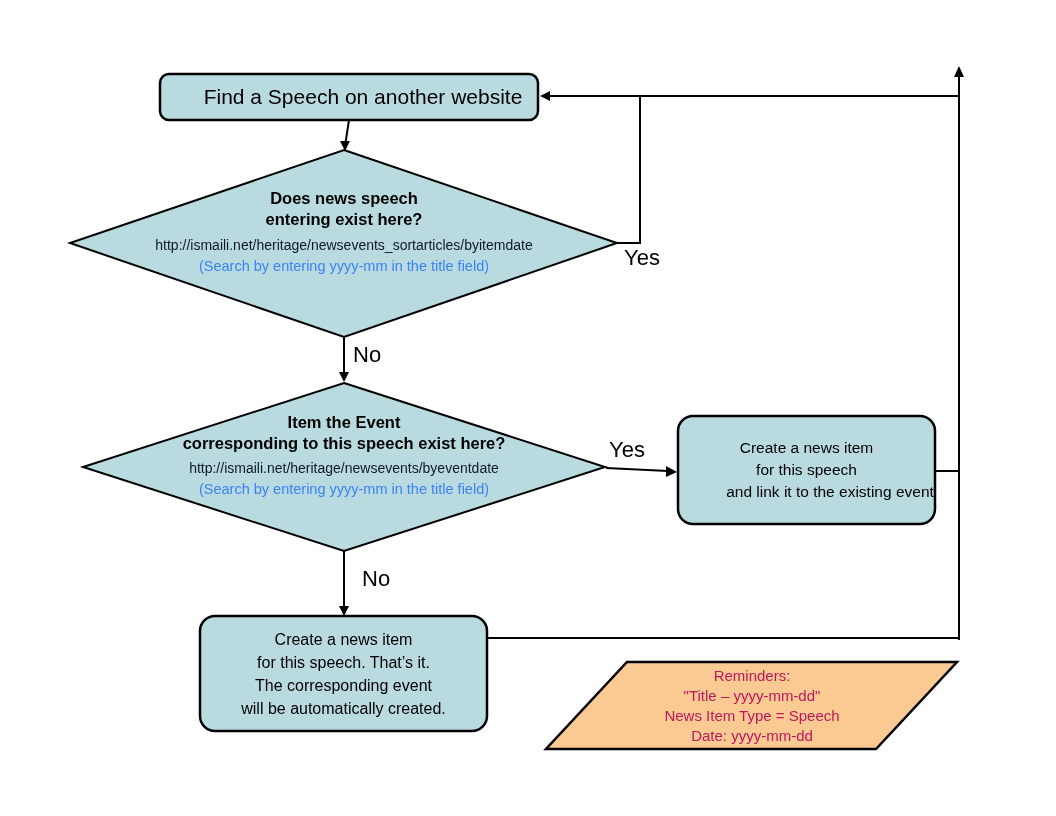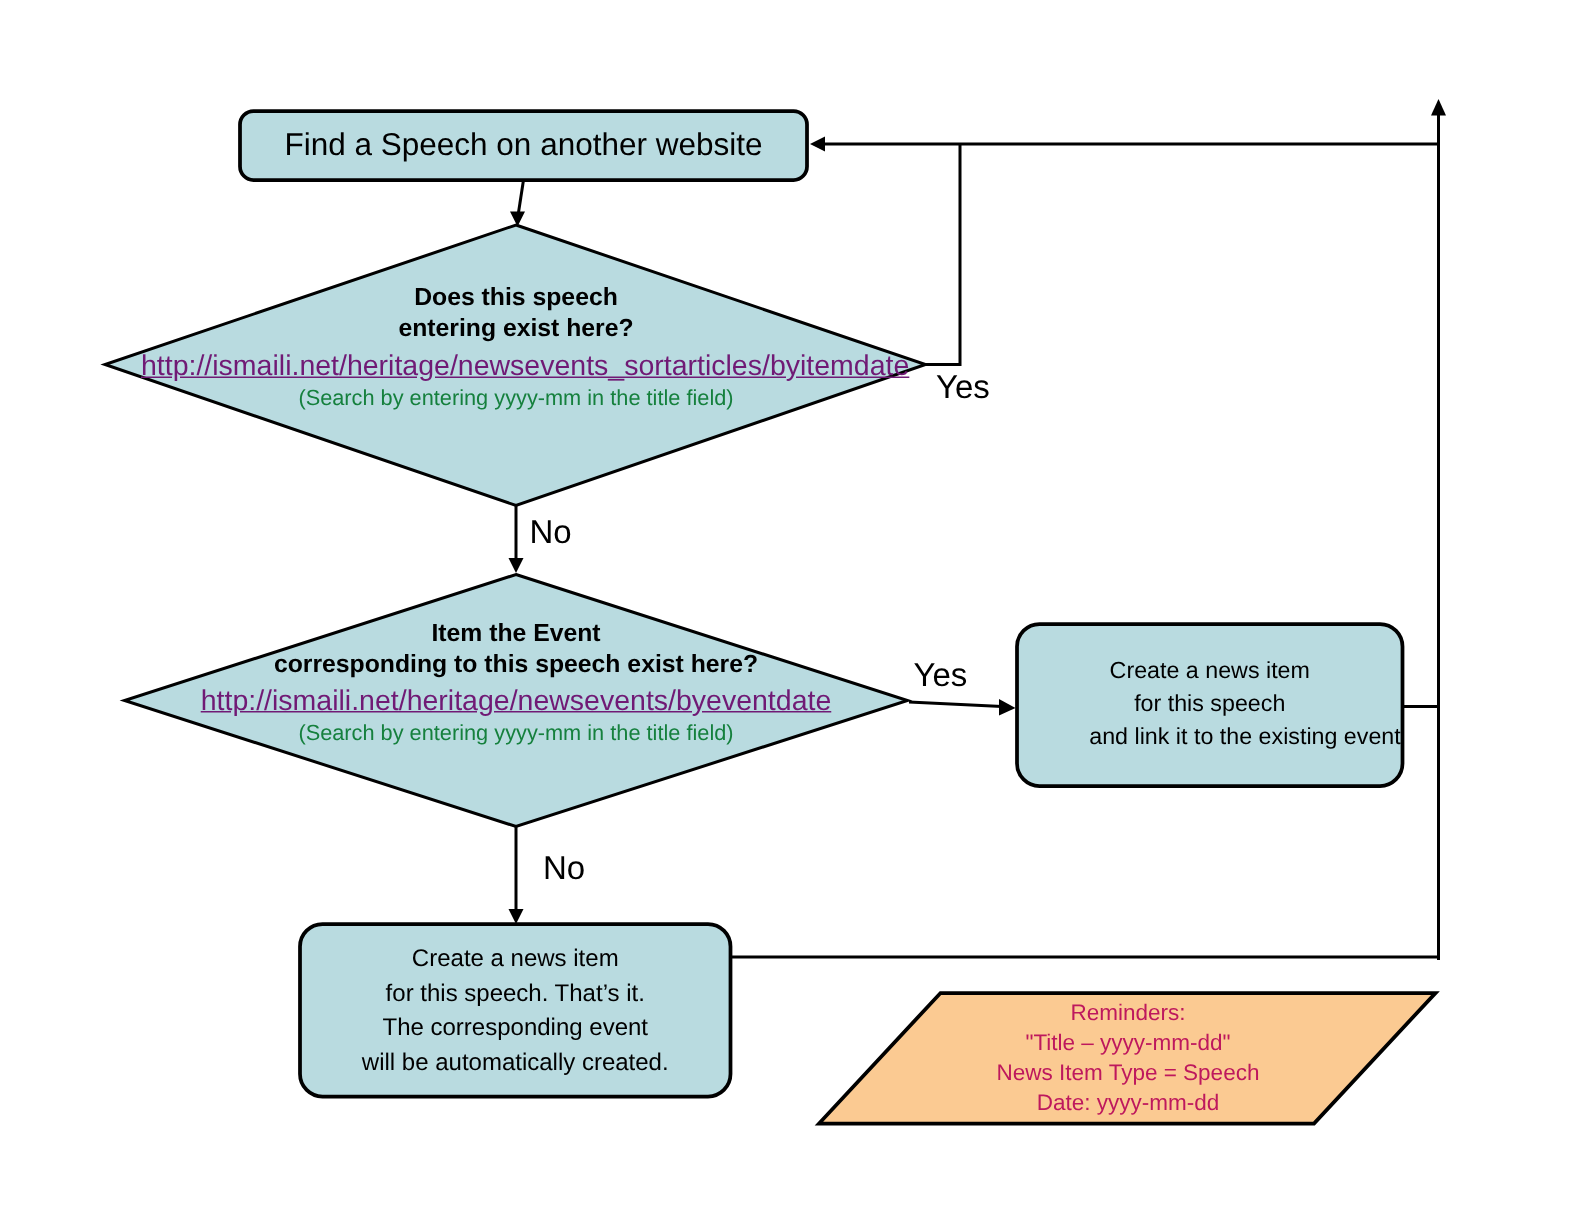--- a/index.html
+++ b/index.html
@@ -4,22 +4,22 @@
 <style>
   html,body{margin:0;padding:0;}
   body{
     width:1056px;height:816px;position:relative;background:#ffffff;
     font-family:"Liberation Sans",sans-serif;color:#000;overflow:hidden;
   }
   #diagram-svg{position:absolute;left:0;top:0;}
   .txt{position:absolute;text-align:center;line-height:1.32;}
   .node-label{font-size:21px;}
   .q-line{font-weight:bold;font-size:16.5px;line-height:21px;}
-  .link{font-size:19px;line-height:21px;color:#701a75;text-decoration:underline;cursor:pointer;}
-  .hint{font-size:14.5px;line-height:21px;color:#15803d;}
+  .link{font-size:14px;line-height:21px;color:#0f172a;cursor:pointer;}
+  .hint{font-size:14.5px;line-height:21px;color:#3b82f6;}
   .action-line{font-weight:normal;font-size:16px;line-height:23px;}
   .branch-label{position:absolute;font-size:22px;}
   .rem-line{font-size:15px;line-height:20px;color:#be185d;}
   .vcenter{display:flex;flex-direction:column;justify-content:center;}
 </style>
 </head>
 <body>
 
 <svg id="diagram-svg" width="1056" height="816" viewBox="0 0 1056 816">
 
@@ -51,26 +51,26 @@
 
   <polygon points="344,383 605,467 344,551 83,467" fill="#b9dbe0" stroke="#000" stroke-width="2"></polygon>
 
   <rect x="678" y="416" width="257" height="108" rx="15" fill="#b9dbe0" stroke="#000" stroke-width="2.5"></rect>
 
   <rect x="200" y="616" width="287" height="115" rx="15" fill="#b9dbe0" stroke="#000" stroke-width="2.5"></rect>
 
   <polygon points="627,662 957,662 876,749 546,749" fill="#fbca92" stroke="#000" stroke-width="2.5"></polygon>
 </svg>
 
-<div class="txt node-label vcenter" style="left:160px;top:74px;width:378px;height:46px;">
+<div class="txt node-label vcenter" style="left:160px;top:74px;width:378px;height:46px;padding-left:14px;">
   <span>Find a Speech on another website</span>
 </div>
 
 <div class="txt" style="left:94px;top:188px;width:500px;">
-  <div class="q-line">Does this speech</div>
+  <div class="q-line">Does news speech</div>
   <div class="q-line">entering exist here?</div>
   <div style="margin-top:4px;"><span class="link">http://ismaili.net/heritage/newsevents_sortarticles/byitemdate</span></div>
   <div class="hint">(Search by entering yyyy-mm in the title field)</div>
 </div>
 
 <div class="branch-label" style="left:624px;top:245px;">Yes</div>
 <div class="branch-label" style="left:353px;top:342px;">No</div>
 <div class="branch-label" style="left:609px;top:437px;">Yes</div>
 <div class="branch-label" style="left:362px;top:566px;">No</div>
 

